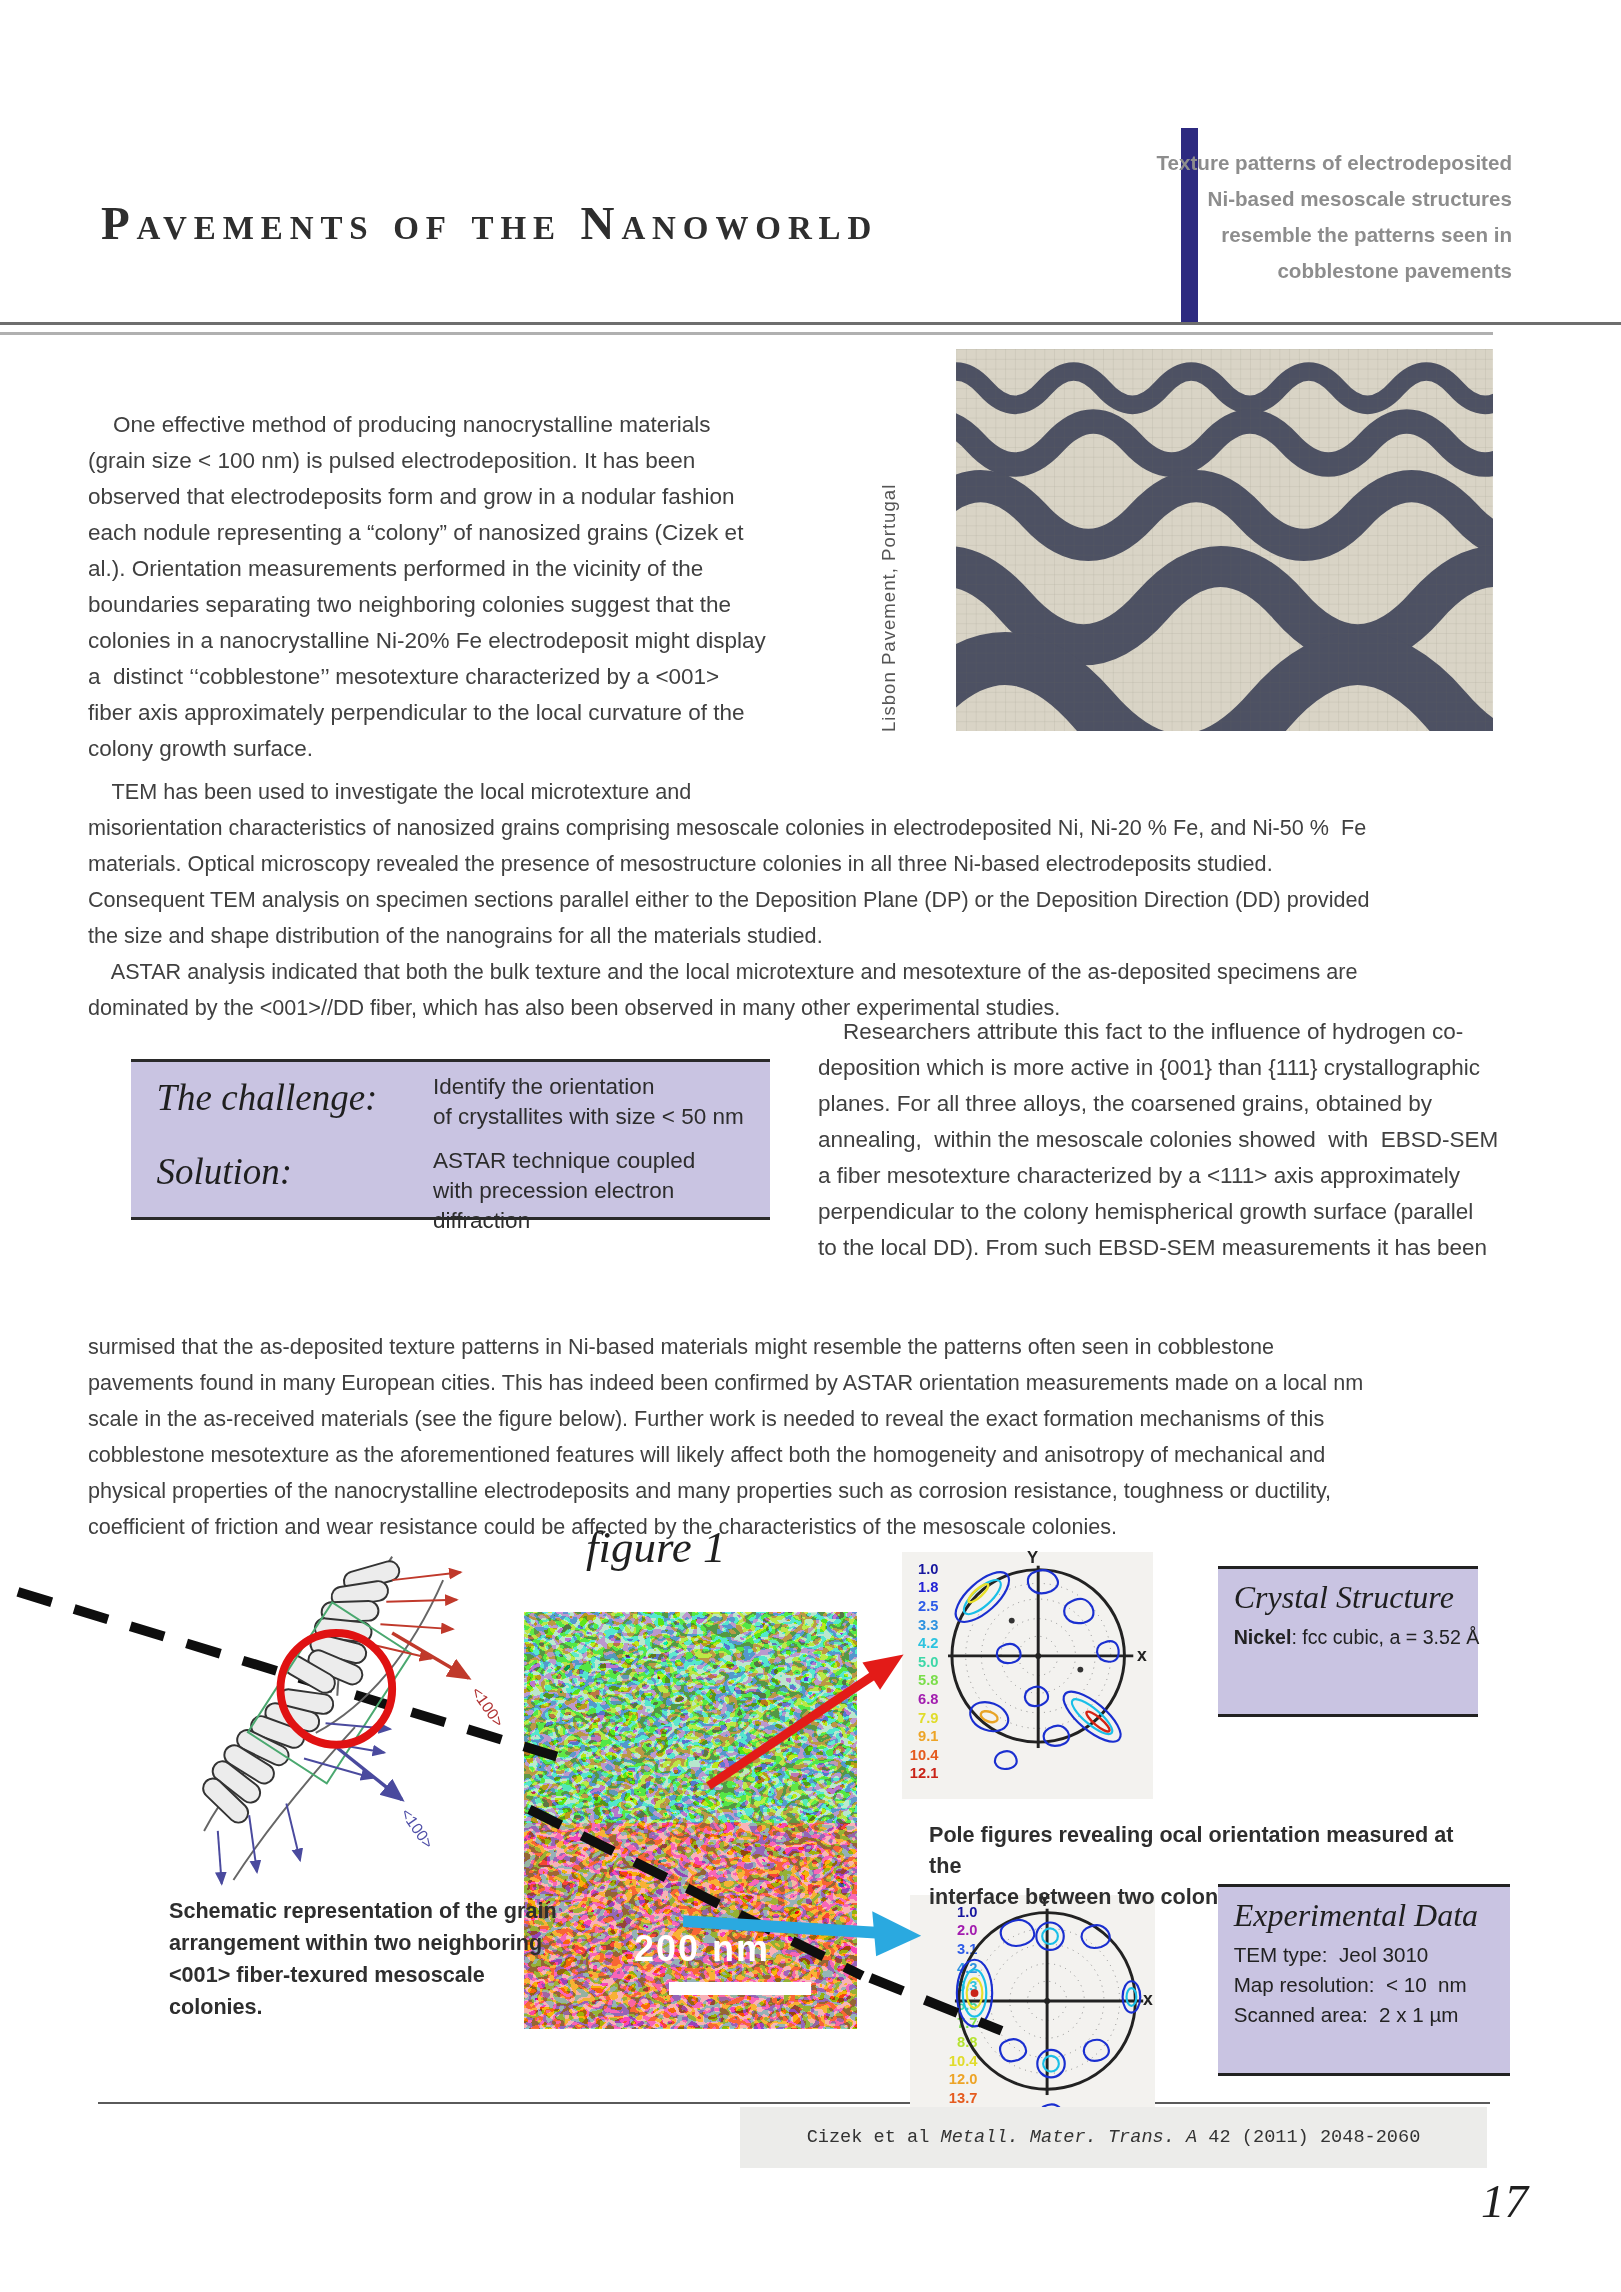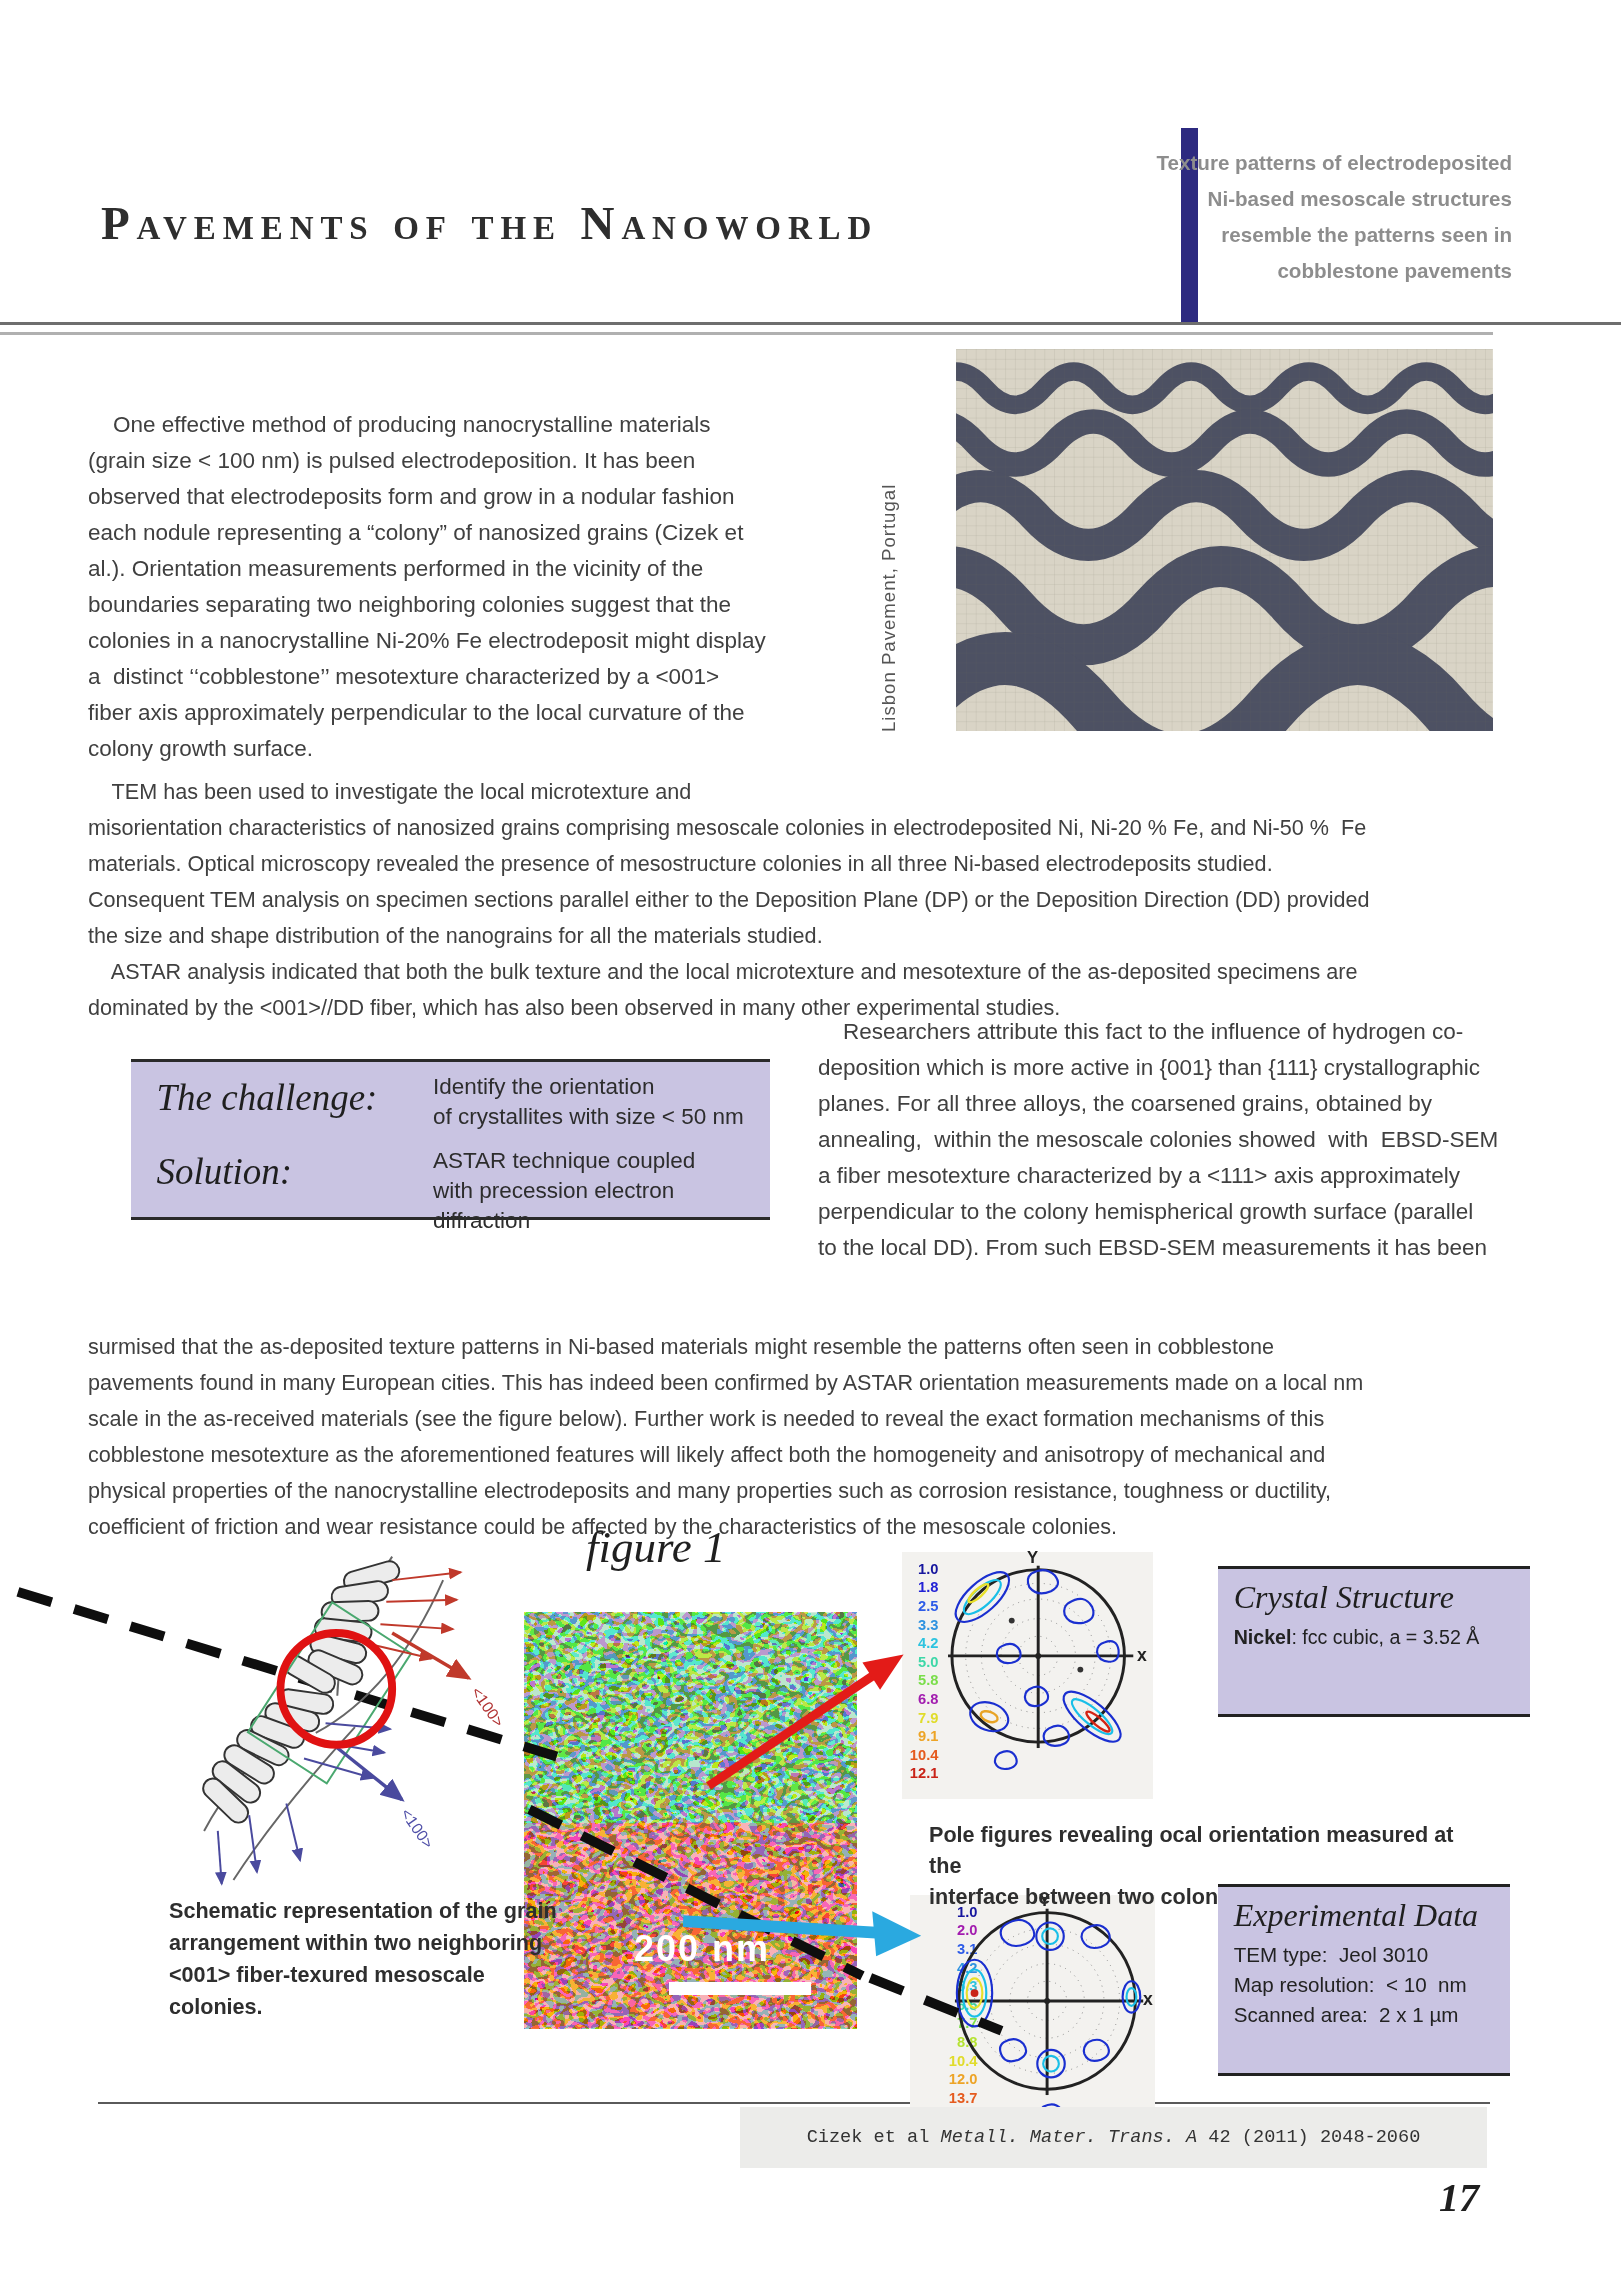--- a/index.html
+++ b/index.html
@@ -39,33 +39,33 @@
   .scale-col{left:7.8px;top:7.8px;}
   .scale-col .sv{display:block;font-size:14.7px;font-weight:bold;line-height:18.6px;
                  font-family:"Liberation Sans",sans-serif;text-align:right;}
   .overlay{left:0;top:1490px;width:1621px;height:627px;z-index:5;pointer-events:none;}
   .caption{font-weight:bold;font-size:21.6px;line-height:32px;color:#2e2e2e;white-space:pre-line;z-index:6;}
   .schem-cap{left:169px;top:1895px;width:421px;}
   .pole-cap{left:929px;top:1819px;width:529px;line-height:31px;}
   
   .info-box{background:#c9c4e2;border-top:3.9px solid #222;border-bottom:3.9px solid #222;z-index:6;
             box-sizing:border-box;padding:9.8px 15.7px;}
-  .crystal-box{left:1218px;top:1566px;width:312px;height:151px;}
+  .crystal-box{left:1218px;top:1566px;width:260px;height:151px;}
   .exp-box{left:1218px;top:1884px;width:292px;height:192px;}
   .info-title{font-size:32px;margin-bottom:5.9px;}
   .info-line{font-size:19.6px;line-height:30px;color:#222;white-space:pre;}
   .exp-box .info-line{font-size:20.6px;}
   .b{font-weight:bold;}
   
   .foot-rule{left:98px;top:2102px;width:1392px;height:2px;background:#5a5a5a;}
   .cite-bar{left:740px;top:2107px;width:747px;height:61px;background:#ececea;
             display:flex;align-items:center;justify-content:center;z-index:6;}
   .cite{font-family:"Liberation Mono",monospace;font-size:18.6px;color:#333;white-space:pre;}
   .cite .it{font-style:italic;}
-  .page-num{left:1439px;top:2174px;font-size:40px;font-weight:bold;}
+  .page-num{left:1481px;top:2174px;font-size:47px;}
 </style>
 </head>
 <body>
 
 <div class="page">
 
   <div class="abs title">Pavements of the Nanoworld</div>
   <div class="abs blue-bar"></div>
   <div class="abs side-note">Texture patterns of electrodeposited
 Ni-based mesoscale structures

